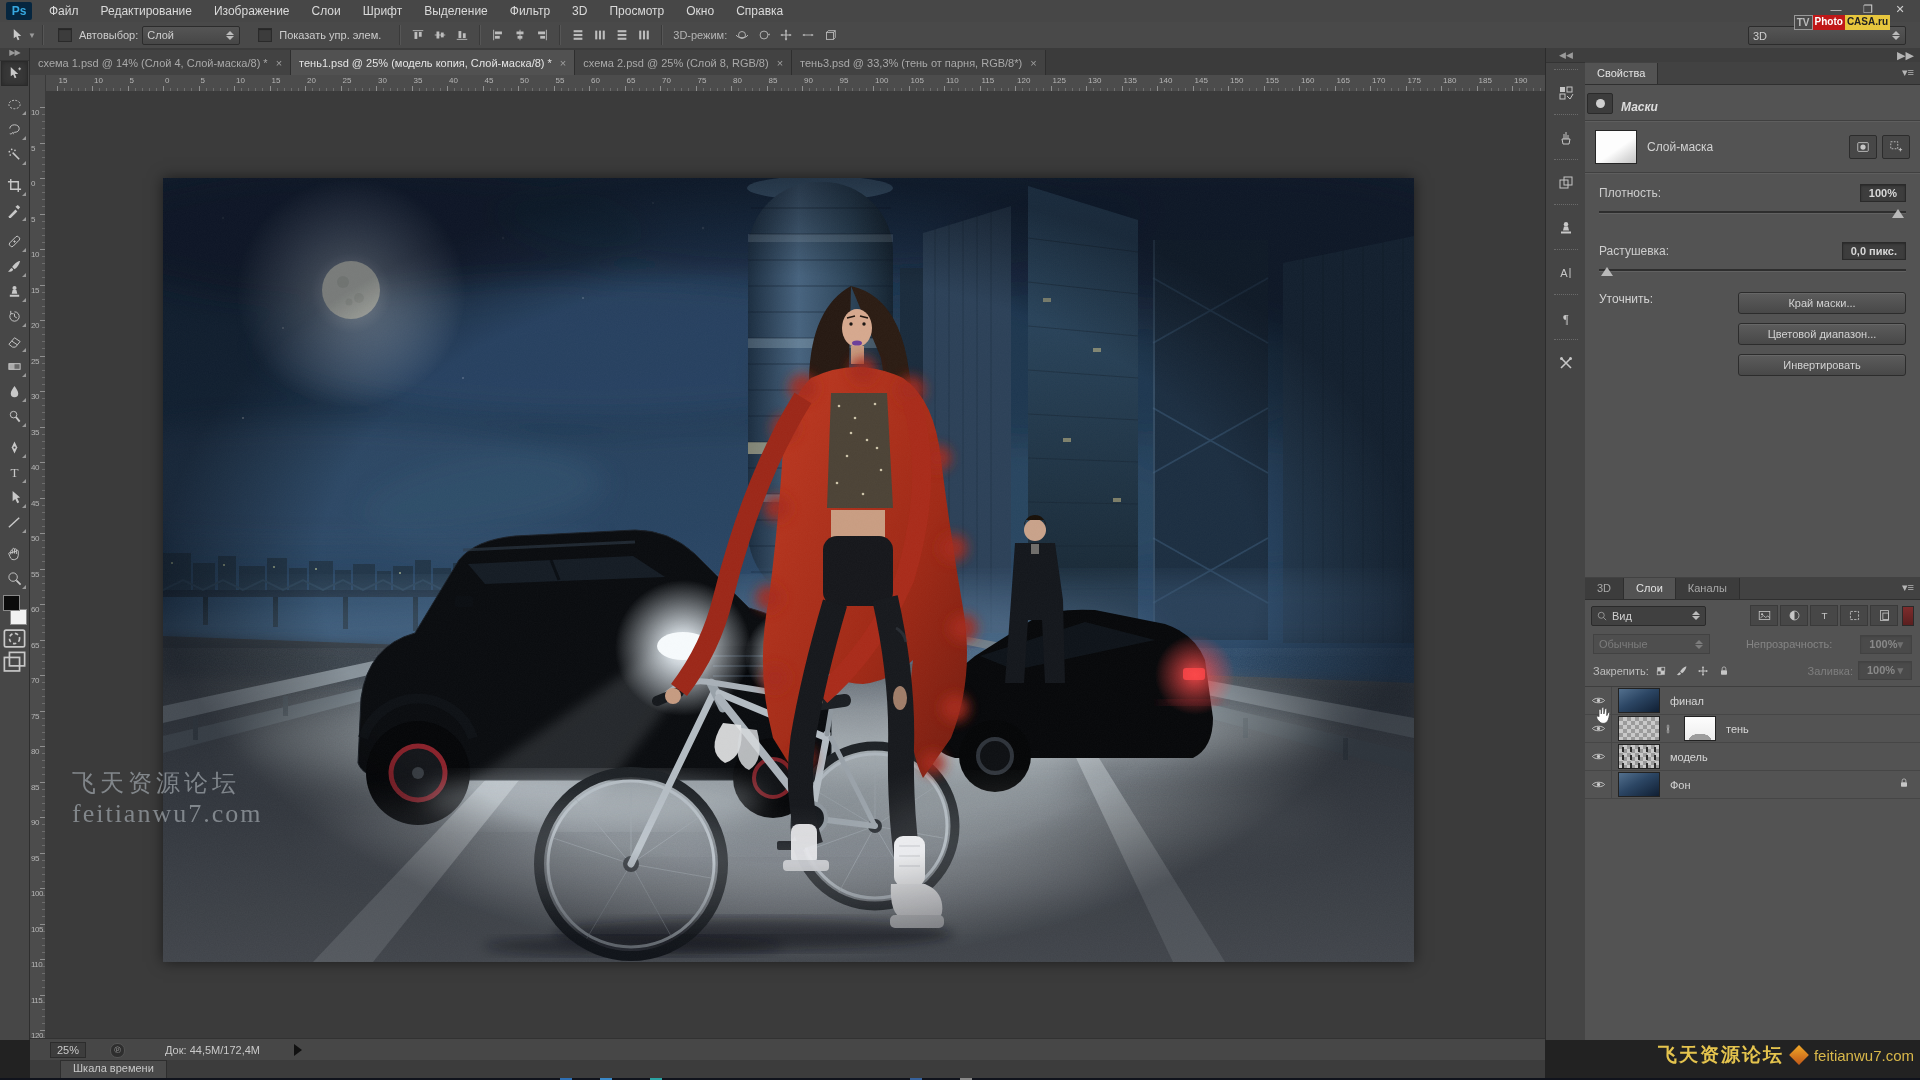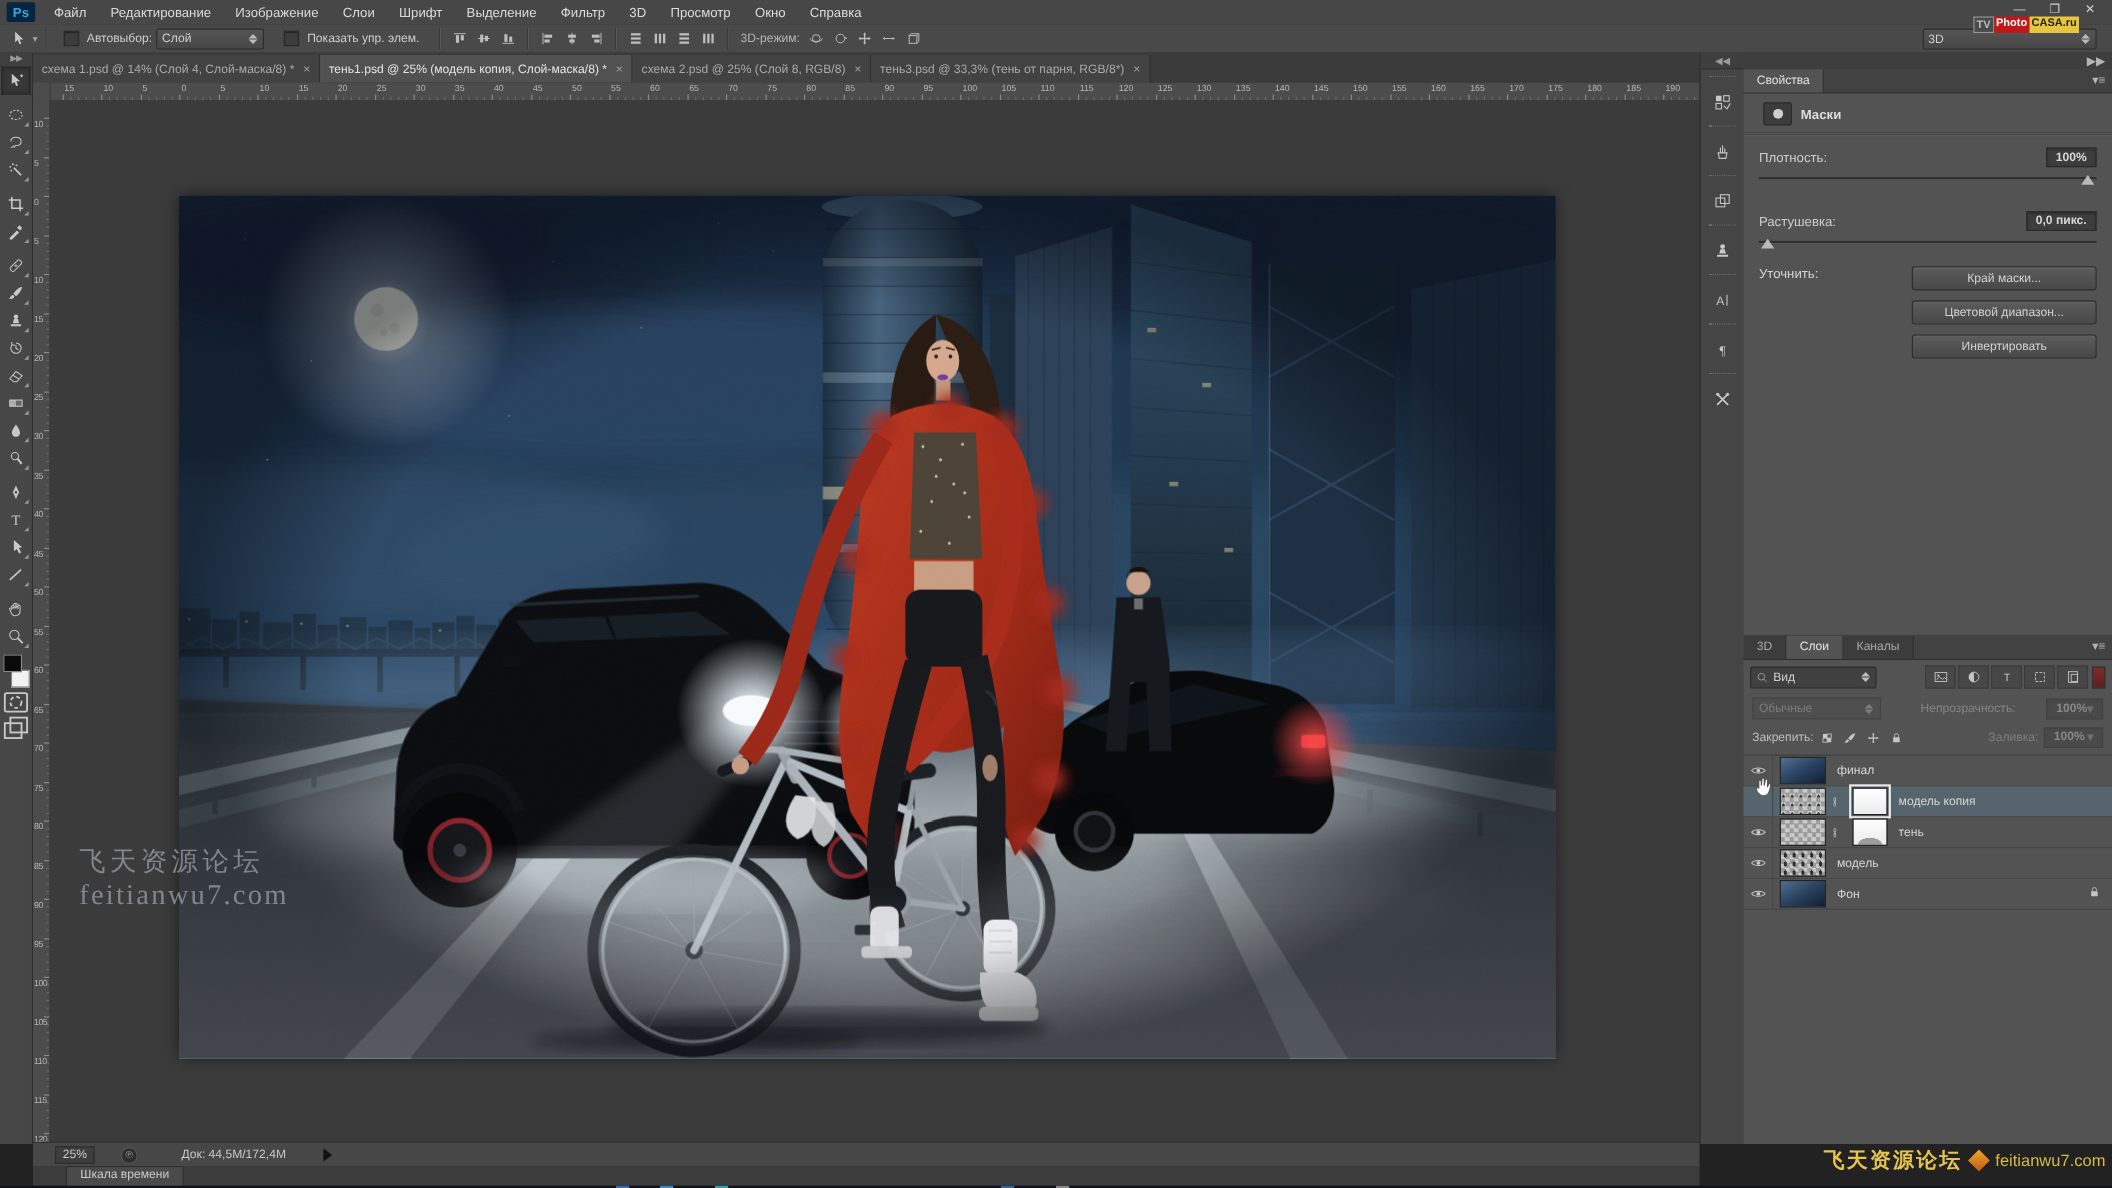--- a/index.html
+++ b/index.html
@@ -70,21 +70,21 @@
   .stripicon{width:40px;height:30px;display:flex;align-items:center;justify-content:center;margin-top:4px;}
   .stripicon svg{width:17px;height:17px;}
   .striplabel{height:4px;margin:6px 8px 0;border-top:1px dotted #6a6a6a;}
   #rightpanels{left:1585px;top:48px;width:335px;height:992px;background:#3a3a3a;}
   .panel-tabs{height:22px;background:#424242;display:flex;align-items:flex-end;position:relative;border-bottom:1px solid #2f2f2f;}
   .ptab{height:21px;line-height:21px;padding:0 12px;font-size:11px;color:#a8a8a8;background:#3c3c3c;border-right:1px solid #2e2e2e;}
   .ptab.active{background:#535353;color:#e2e2e2;}
   .pmenu{position:absolute;right:6px;top:4px;color:#b5b5b5;font-size:11px;}
   .panel-body{background:#535353;}
   #props{position:absolute;left:0;top:14px;width:335px;}
-  #props-head{display:flex;align-items:center;padding:8px 18px 6px;}
+  #props-head{display:flex;align-items:flex-end;padding:8px 2px 6px;font-style:italic;}
   #maskicon{width:24px;height:19px;background:#3c3c3c;border:1px solid #2a2a2a;border-radius:2px;display:flex;align-items:center;justify-content:center;margin-right:8px;}
   #maskicon .c{width:9px;height:9px;border-radius:5px;background:#cfcfcf;}
   #props-title{font-weight:bold;color:#dedede;}
   .hr{border-top:1px solid #404040;border-bottom:1px solid #5e5e5e;height:0;}
   #maskrow{display:flex;align-items:center;padding:8px 10px;}
   #maskthumb{width:40px;height:32px;background:linear-gradient(145deg,#fdfdfd 55%,#dcdcdc 80%,#c4c4c4);border:1px solid #262626;margin-right:10px;}
   #maskrow .grow{flex:1;color:#d2d2d2;}
   .mini-btn{width:26px;height:22px;background:#474747;border:1px solid #2c2c2c;border-radius:2px;display:flex;align-items:center;justify-content:center;margin-left:5px;}
   .mini-btn svg{width:14px;height:14px;}
   .prow{padding:10px 14px 0;display:flex;align-items:center;justify-content:space-between;color:#cdcdcd;}
@@ -1388,20 +1388,36 @@
       <div class="pmenu">▾≡</div>
     </div>
     <div class="panel-body" style="position:relative;height:502px;">
       <div id="props-head">
         <div id="maskicon">
             <div class="c"></div>
           </div>
         <span id="props-title">Маски</span>
       </div>
       <div class="hr"></div>
+      <div id="maskrow">
+        <div id="maskthumb"></div>
+        <div class="grow">Слой-маска</div>
+        <div class="mini-btn">
+            <svg viewBox="0 0 16 16">
+              <rect x="2" y="3" width="12" height="10" rx="1" fill="none" stroke="#c6c6c6"></rect>
+              <circle cx="8" cy="8" r="3" fill="#c6c6c6"></circle>
+            </svg>
+          </div>
+        <div class="mini-btn">
+            <svg viewBox="0 0 16 16">
+              <rect x="2" y="2" width="8" height="8" fill="none" stroke="#c6c6c6" stroke-dasharray="2 1.5"></rect>
+              <path d="M11 11h4M13 9v4" stroke="#c6c6c6"></path>
+            </svg>
+          </div>
+      </div>
       <div class="hr"></div>
       <div class="prow">
         <span>Плотность:</span>
         <span class="valbox">100%</span>
       </div>
       <div class="slider">
         <div class="track"></div>
           <div class="thumb" style="right:2px;"></div>
       </div>
       <div class="prow" style="padding-top:22px;gap:19px;">
@@ -1552,33 +1568,20 @@
     <div id="layers-list" style="position:relative;">
         <div class="layerrow">
           <div class="eyebox">
             <svg viewBox="0 0 16 16" style="width:15px;height:15px;">
               <path d="M1.5 8C4 4.8 12 4.8 14.5 8 12 11.2 4 11.2 1.5 8z" fill="none" stroke="#c9c9c9"></path>
               <circle cx="8" cy="8" r="1.8" fill="#c9c9c9"></circle>
             </svg>
           </div>
           <div class="lthumb scene" style=""></div>
           <div class="lname">финал</div>
-        </div>
-        <div class="layerrow selected">
-          <div class="eyebox"></div>
-          <div class="lthumb checker" style="background-image: radial-gradient(30% 30% at 30% 88%, rgb(51, 51, 51) 0px, rgb(51, 51, 51) 55%, transparent 57%), repeating-conic-gradient(rgb(201, 201, 201) 0%, rgb(201, 201, 201) 25%, rgb(155, 155, 155) 0%, rgb(155, 155, 155) 50%); background-size: 8px 8px;"></div>
-          <div class="chainwrap">
-            <svg viewBox="0 0 16 16" style="width:10px;height:14px;">
-              <rect x="6.8" y="1.5" width="2.4" height="6" rx="1.2" fill="none" stroke="#c6c6c6"></rect>
-              <rect x="6.8" y="8.5" width="2.4" height="6" rx="1.2" fill="none" stroke="#c6c6c6"></rect>
-              <path d="M8 5.5v5" stroke="#c6c6c6"></path>
-            </svg>
-          </div>
-          <div class="lmask sel"></div>
-          <div class="lname">модель копия</div>
         </div>
         <div class="layerrow">
           <div class="eyebox">
             <svg viewBox="0 0 16 16" style="width:15px;height:15px;">
               <path d="M1.5 8C4 4.8 12 4.8 14.5 8 12 11.2 4 11.2 1.5 8z" fill="none" stroke="#c9c9c9"></path>
               <circle cx="8" cy="8" r="1.8" fill="#c9c9c9"></circle>
             </svg>
           </div>
           <div class="lthumb checker" style="background-size: 8px 8px;"></div>
           <div class="chainwrap">

